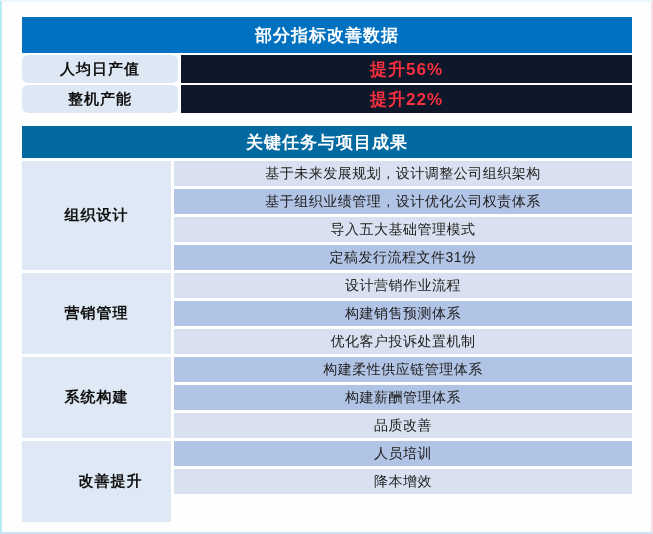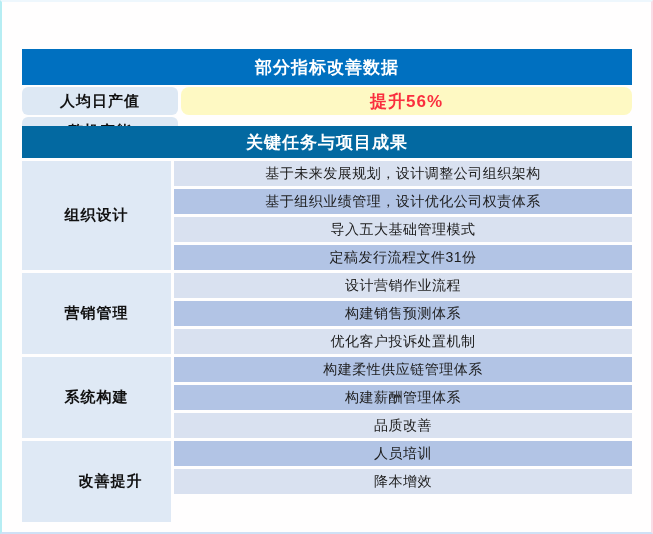--- a/index.html
+++ b/index.html
@@ -14,21 +14,21 @@
     background: #fffefe;
     border-style: solid;
     border-width: 2px;
     
     border-color: #eef7fd #fadce6 #cfe1f6 #b6edf3;
     overflow: hidden;
   }
 
   
   .metrics {
-    position: absolute; left: 20px; top: 15px; width: 610px; margin-top: 32px;
+    position: absolute; left: 20px; top: 15px; width: 610px;
   }
   .m-header {
     height: 36px;
     background: #0070c0;
     color: #ffffff;
     font-weight: bold;
     font-size: 17px;
     letter-spacing: 1px;
     display: flex; align-items: center; justify-content: center;
     margin-bottom: 2px;
@@ -42,25 +42,25 @@
   }
   .m-label {
     background: #dde8f4;
     color: #111111;
     font-weight: bold;
     font-size: 15px;
     letter-spacing: 1px;
     display: flex; align-items: center; justify-content: center; border-radius: 6px;
   }
   .m-value {
-    background: #fef9c3;
+    background: #0f172a;
     font-weight: bold;
     font-size: 17px;
     letter-spacing: 1px;
-    display: flex; align-items: center; justify-content: center; border-radius: 8px;
+    display: flex; align-items: center; justify-content: center;
   }
 
   
   .tasks {
     position: absolute; left: 20px; top: 124px; width: 610px;
   }
   .t-header {
     height: 32px;
     background: #0369a1;
     color: #ffffff;
@@ -108,20 +108,21 @@
   <div class="metrics">
     <div class="m-header">部分指标改善数据</div>
 
     <div class="m-row">
       <div class="m-label">人均日产值</div>
       <div class="m-value" style="color:#fa2f3f;">提升56%</div>
     </div>
 
     <div class="m-row">
       <div class="m-label">整机产能</div>
+      <div class="m-value" style="color:#fa2f3f;">提升22%</div>
     </div>
   </div>
 
   <div class="tasks">
     <div class="t-header">关键任务与项目成果</div>
 
     <div class="t-grid">
 
       <div class="t-cat cat-0">组织设计</div>
       <div class="t-cat cat-1">营销管理</div>

